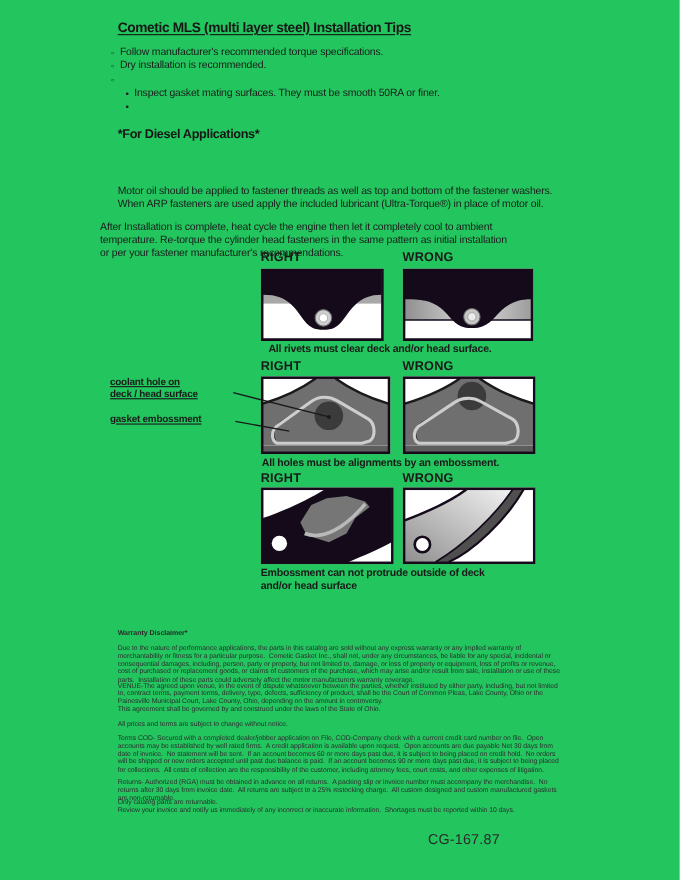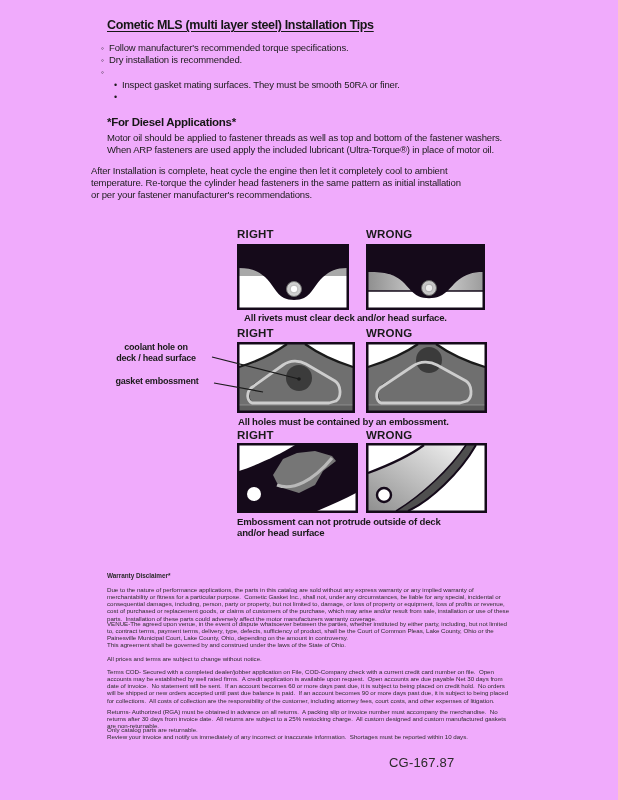--- a/index.html
+++ b/index.html
@@ -1,34 +1,34 @@
 <!DOCTYPE html>
 <html><head>
 <meta charset="utf-8">
 <style>
   html,body{margin:0;padding:0;background:#ffffff;}
   .page{
-    position:relative;width:618px;height:800px;background:#f0abfc;overflow:hidden;
+    position:relative;width:618px;height:800px;background:#22c55e;overflow:hidden;
     font-family:"Liberation Sans","DejaVu Sans",sans-serif;color:#1c1c1c;
   }
   .abs{position:absolute;}
   .doc-title{
     left:107px;top:18px;font-size:12.5px;font-weight:bold;letter-spacing:-0.35px;
     text-decoration:underline;text-underline-offset:2px;color:#161616;white-space:nowrap;
   }
   .bullets{left:101px;top:42px;width:440px;}
   .bullet-row{display:flex;align-items:flex-start;line-height:12.2px;font-size:9.5px;letter-spacing:-0.15px;color:#1b1b1b;}
   .bullet-row .mk{width:8px;font-size:8.5px;flex:0 0 8px;color:#1b1b1b;}
   .bullet-row.sub{margin-left:13px;}
   .bullet-row.sub .mk{font-size:9px;}
   .sec-heading{font-size:11.5px;font-weight:bold;letter-spacing:-0.3px;color:#161616;white-space:nowrap;}
-  .body-text{font-size:9.5px;letter-spacing:-0.15px;line-height:12.2px;color:#1b1b1b;white-space:pre-wrap;width:424px;}
+  .body-text{font-size:9.5px;letter-spacing:-0.15px;line-height:12.2px;color:#1b1b1b;white-space:pre-wrap;width:424px;margin-top:36px;}
   .rw-label{font-size:11.5px;font-weight:bold;letter-spacing:0.2px;text-align:left;color:#1a1a1a;}
   .caption{font-size:9.6px;font-weight:bold;letter-spacing:-0.2px;color:#1a1a1a;white-space:pre-wrap;line-height:11px;}
-  .side-label{font-size:9px;font-weight:bold;letter-spacing:-0.2px;color:#1a1a1a;text-align:center;line-height:10.5px;white-space:pre-wrap;}
+  .side-label{font-size:9px;font-weight:bold;letter-spacing:-0.2px;color:#1a1a1a;text-align:left;line-height:10.5px;white-space:pre-wrap;text-decoration:underline;}
   .legal{font-size:6.2px;line-height:7.15px;letter-spacing:-0.03px;color:#2d2d2d;width:408px;white-space:pre-wrap;}
   .legal-heading{font-size:6.4px;font-weight:bold;color:#2a2a2a;}
   .page-code{font-size:13px;letter-spacing:0.2px;color:#2a2a2a;}
   svg{display:block;}
 </style>
 </head>
 <body>
 
 <div class="page">
 
@@ -130,21 +130,21 @@
     <path d="M15,61 C10,59 9,51 14,46 L47,24 C54,19 64,19 71,23 L100,39 C106,43 107,55 101,59 L94,61 Z" fill="none" stroke="#cdcdcd" stroke-width="2.8" stroke-linejoin="round"></path>
     <rect x="1.25" y="1.25" width="118.5" height="68.5" fill="none" stroke="#150a1a" stroke-width="2.5"></rect>
   </svg>
 
   <svg class="abs" style="left:208px;top:350px;z-index:5;" width="100" height="48" viewBox="0 0 100 48">
     <line x1="4" y1="7" x2="91" y2="29" stroke="#1a1a1a" stroke-width="1.2"></line>
     <circle cx="91" cy="29" r="1.8" fill="#1a1a1a"></circle>
     <line x1="6" y1="33" x2="55" y2="42" stroke="#1a1a1a" stroke-width="1.2"></line>
   </svg>
 
-  <div class="abs caption" style="left:238px;top:416px;">All holes must be contained by an embossment.</div>
+  <div class="abs caption" style="left:238px;top:416px;">All holes must be alignments by an embossment.</div>
 
   <div class="abs rw-label" style="left:237px;top:429px;width:121px;">RIGHT</div>
   <div class="abs rw-label" style="left:366px;top:429px;width:121px;">WRONG</div>
 
   <svg class="abs" style="left:237px;top:443px;" width="121" height="70" viewBox="0 0 121 70">
     <rect x="0" y="0" width="121" height="70" fill="#ffffff"></rect>
     <rect x="2" y="2" width="117" height="66" fill="#150a1a"></rect>
     <path d="M2,2 H58 C42,12 20,22 2,28 Z" fill="#ffffff"></path>
     <path d="M119,50 V68 H80 C94,62 108,56 119,50 Z" fill="#ffffff"></path>
     <path d="M36,32 L46,16 L60,10 L78,8 L95,13 L99,18 L86,28 L78,42 L62,50 L46,45 L40,40 Z" fill="#767676"></path>

